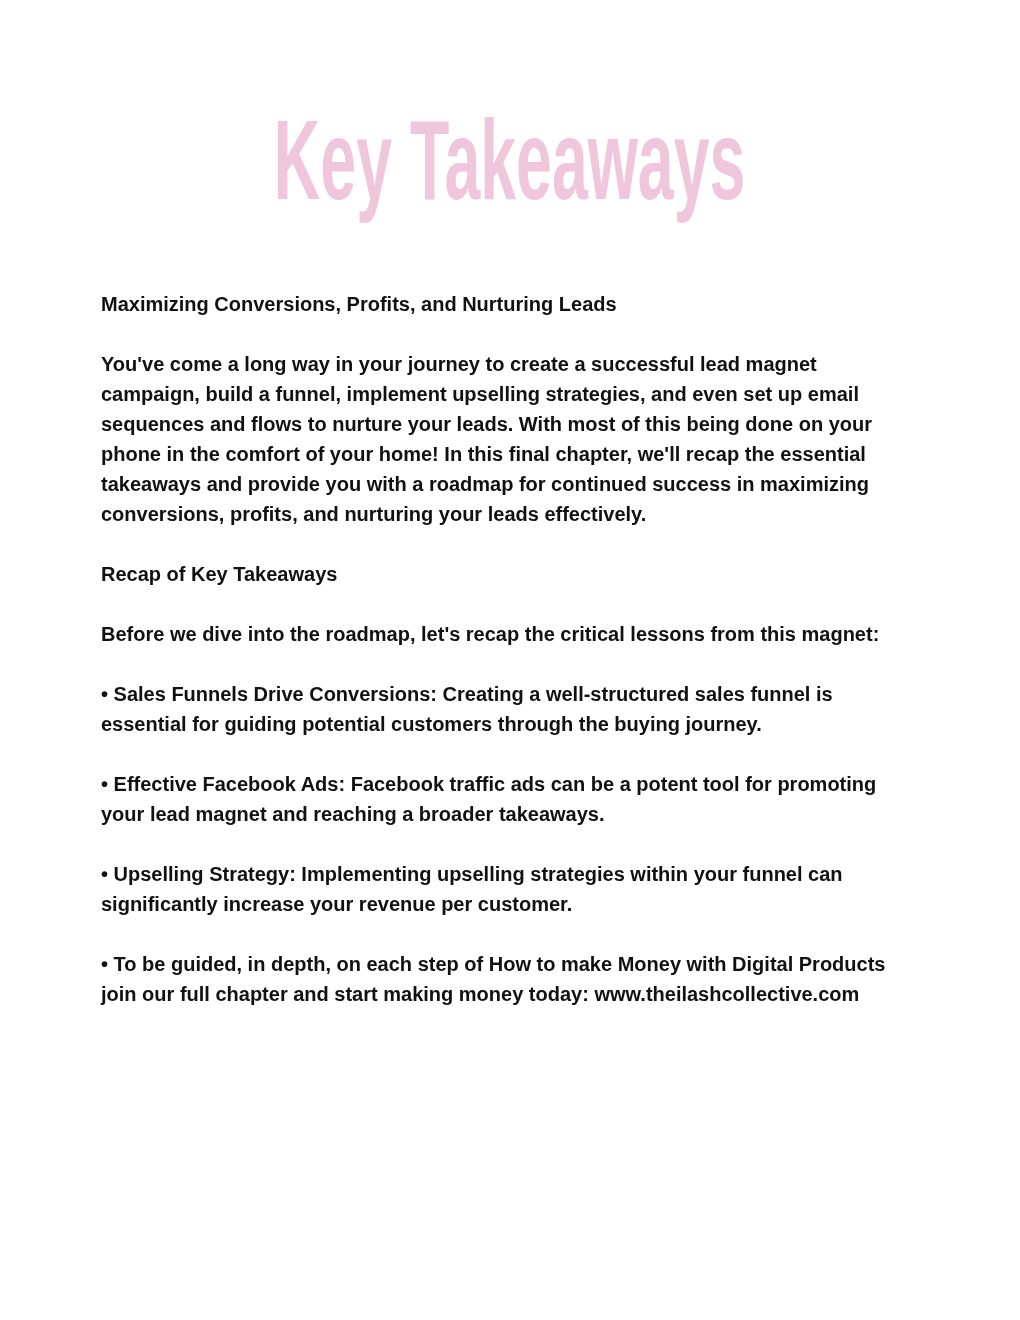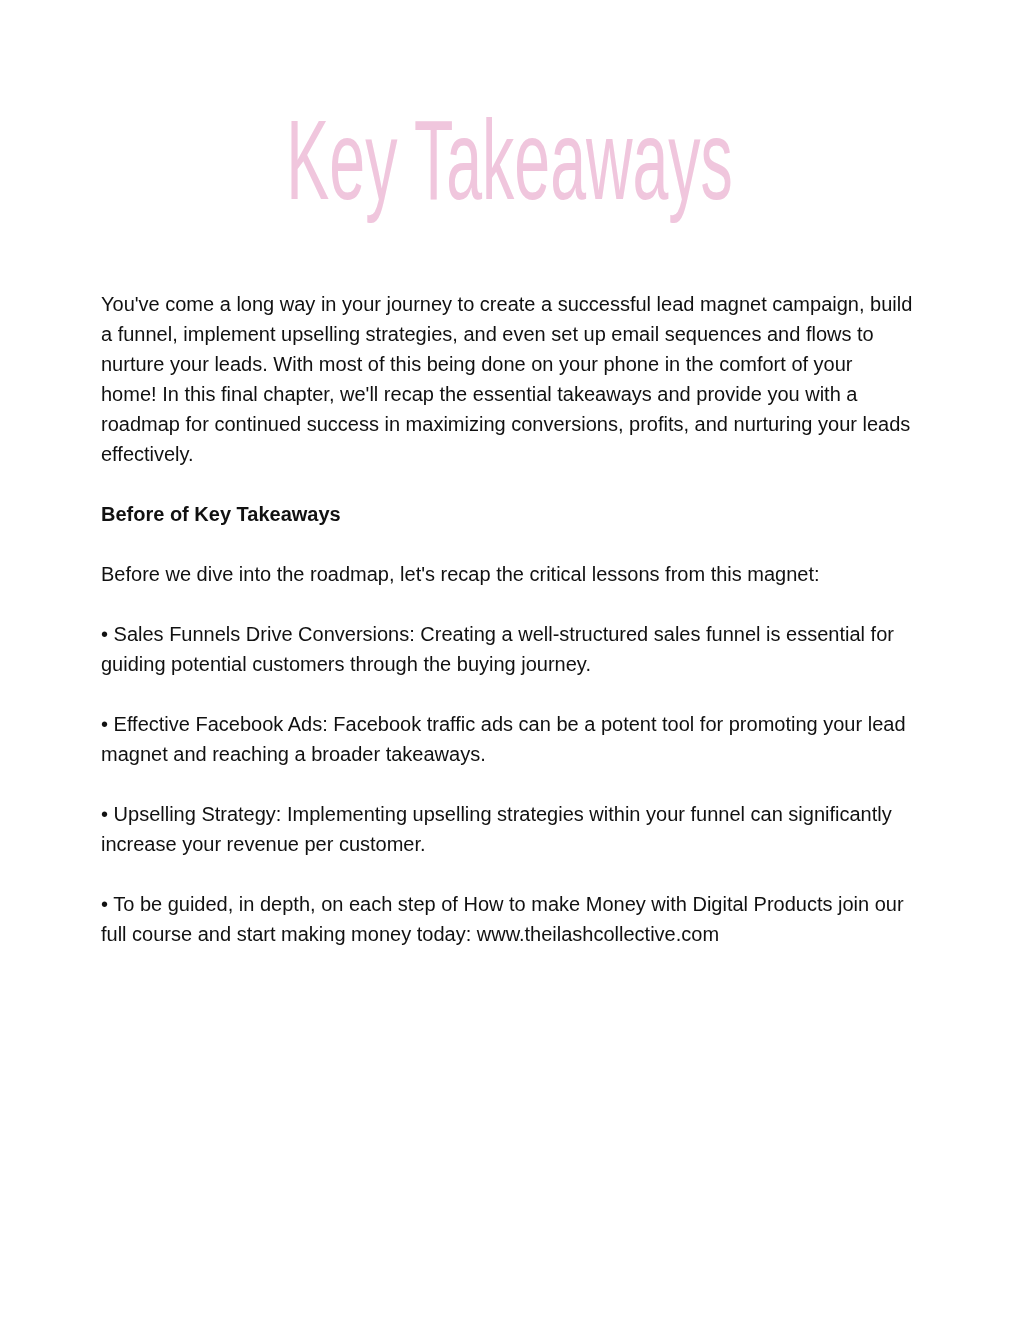--- a/index.html
+++ b/index.html
@@ -19,65 +19,67 @@
     height: 1320px;
     background: #ffffff;
     position: relative;
   }
   .doc-title {
     margin: 0;
     padding-top: 104px;
     text-align: center;
     font-size: 113px;
     line-height: 1;
-    font-weight: 400;
+    font-weight: 700;
     color: #f0c6dd;
     white-space: nowrap;
   }
   .doc-title .condense {
     display: inline-block;
     transform: scaleX(0.57);
     transform-origin: 50% 50%;
     letter-spacing: 0px;
   }
   .content {
     margin-left: 101px;
     width: 812px;
     padding-top: 72px;
     font-size: 20px;
     line-height: 30px;
     color: #111111;
   }
   .content p {
     margin: 0 0 30px 0;
+    font-weight: bold;
   }
   .content p.heading {
     font-weight: 700;
   }
 </style>
 </head>
 <body>
 
 <div class="page" style="background: rgb(255, 255, 255);">
 
   <h1 class="doc-title" style="color: rgb(240, 198, 221);"><span class="condense">Key Takeaways</span></h1>
 
   <div class="content" style="color: rgb(17, 17, 17);">
 
+    <p class="heading">Maximizing Conversions, Profits, and Nurturing Leads</p>
 
     <p>You've come a long way in your journey to create a successful lead magnet campaign, build a funnel, implement upselling strategies, and even set up email sequences and flows to nurture your leads. With most of this being done on your phone in the comfort of your home! In this final chapter, we'll recap the essential takeaways and provide you with a roadmap for continued success in maximizing conversions, profits, and nurturing your leads effectively.</p>
 
-    <p class="heading">Before of Key Takeaways</p>
+    <p class="heading">Recap of Key Takeaways</p>
 
     <p>Before we dive into the roadmap, let's recap the critical lessons from this magnet:</p>
 
 
     <p>• Sales Funnels Drive Conversions: Creating a well-structured sales funnel is essential for guiding potential customers through the buying journey.</p>
 
     <p>• Effective Facebook Ads: Facebook traffic ads can be a potent tool for promoting your lead magnet and reaching a broader takeaways.</p>
 
     <p>• Upselling Strategy: Implementing upselling strategies within your funnel can significantly increase your revenue per customer.</p>
 
 
-    <p>• To be guided, in depth, on each step of How to make Money with Digital Products join our full course and start making money today: www.theilashcollective.com</p>
+    <p>• To be guided, in depth, on each step of How to make Money with Digital Products join our full chapter and start making money today: www.theilashcollective.com</p>
 
   </div>
 </div>
 
 </body></html>

